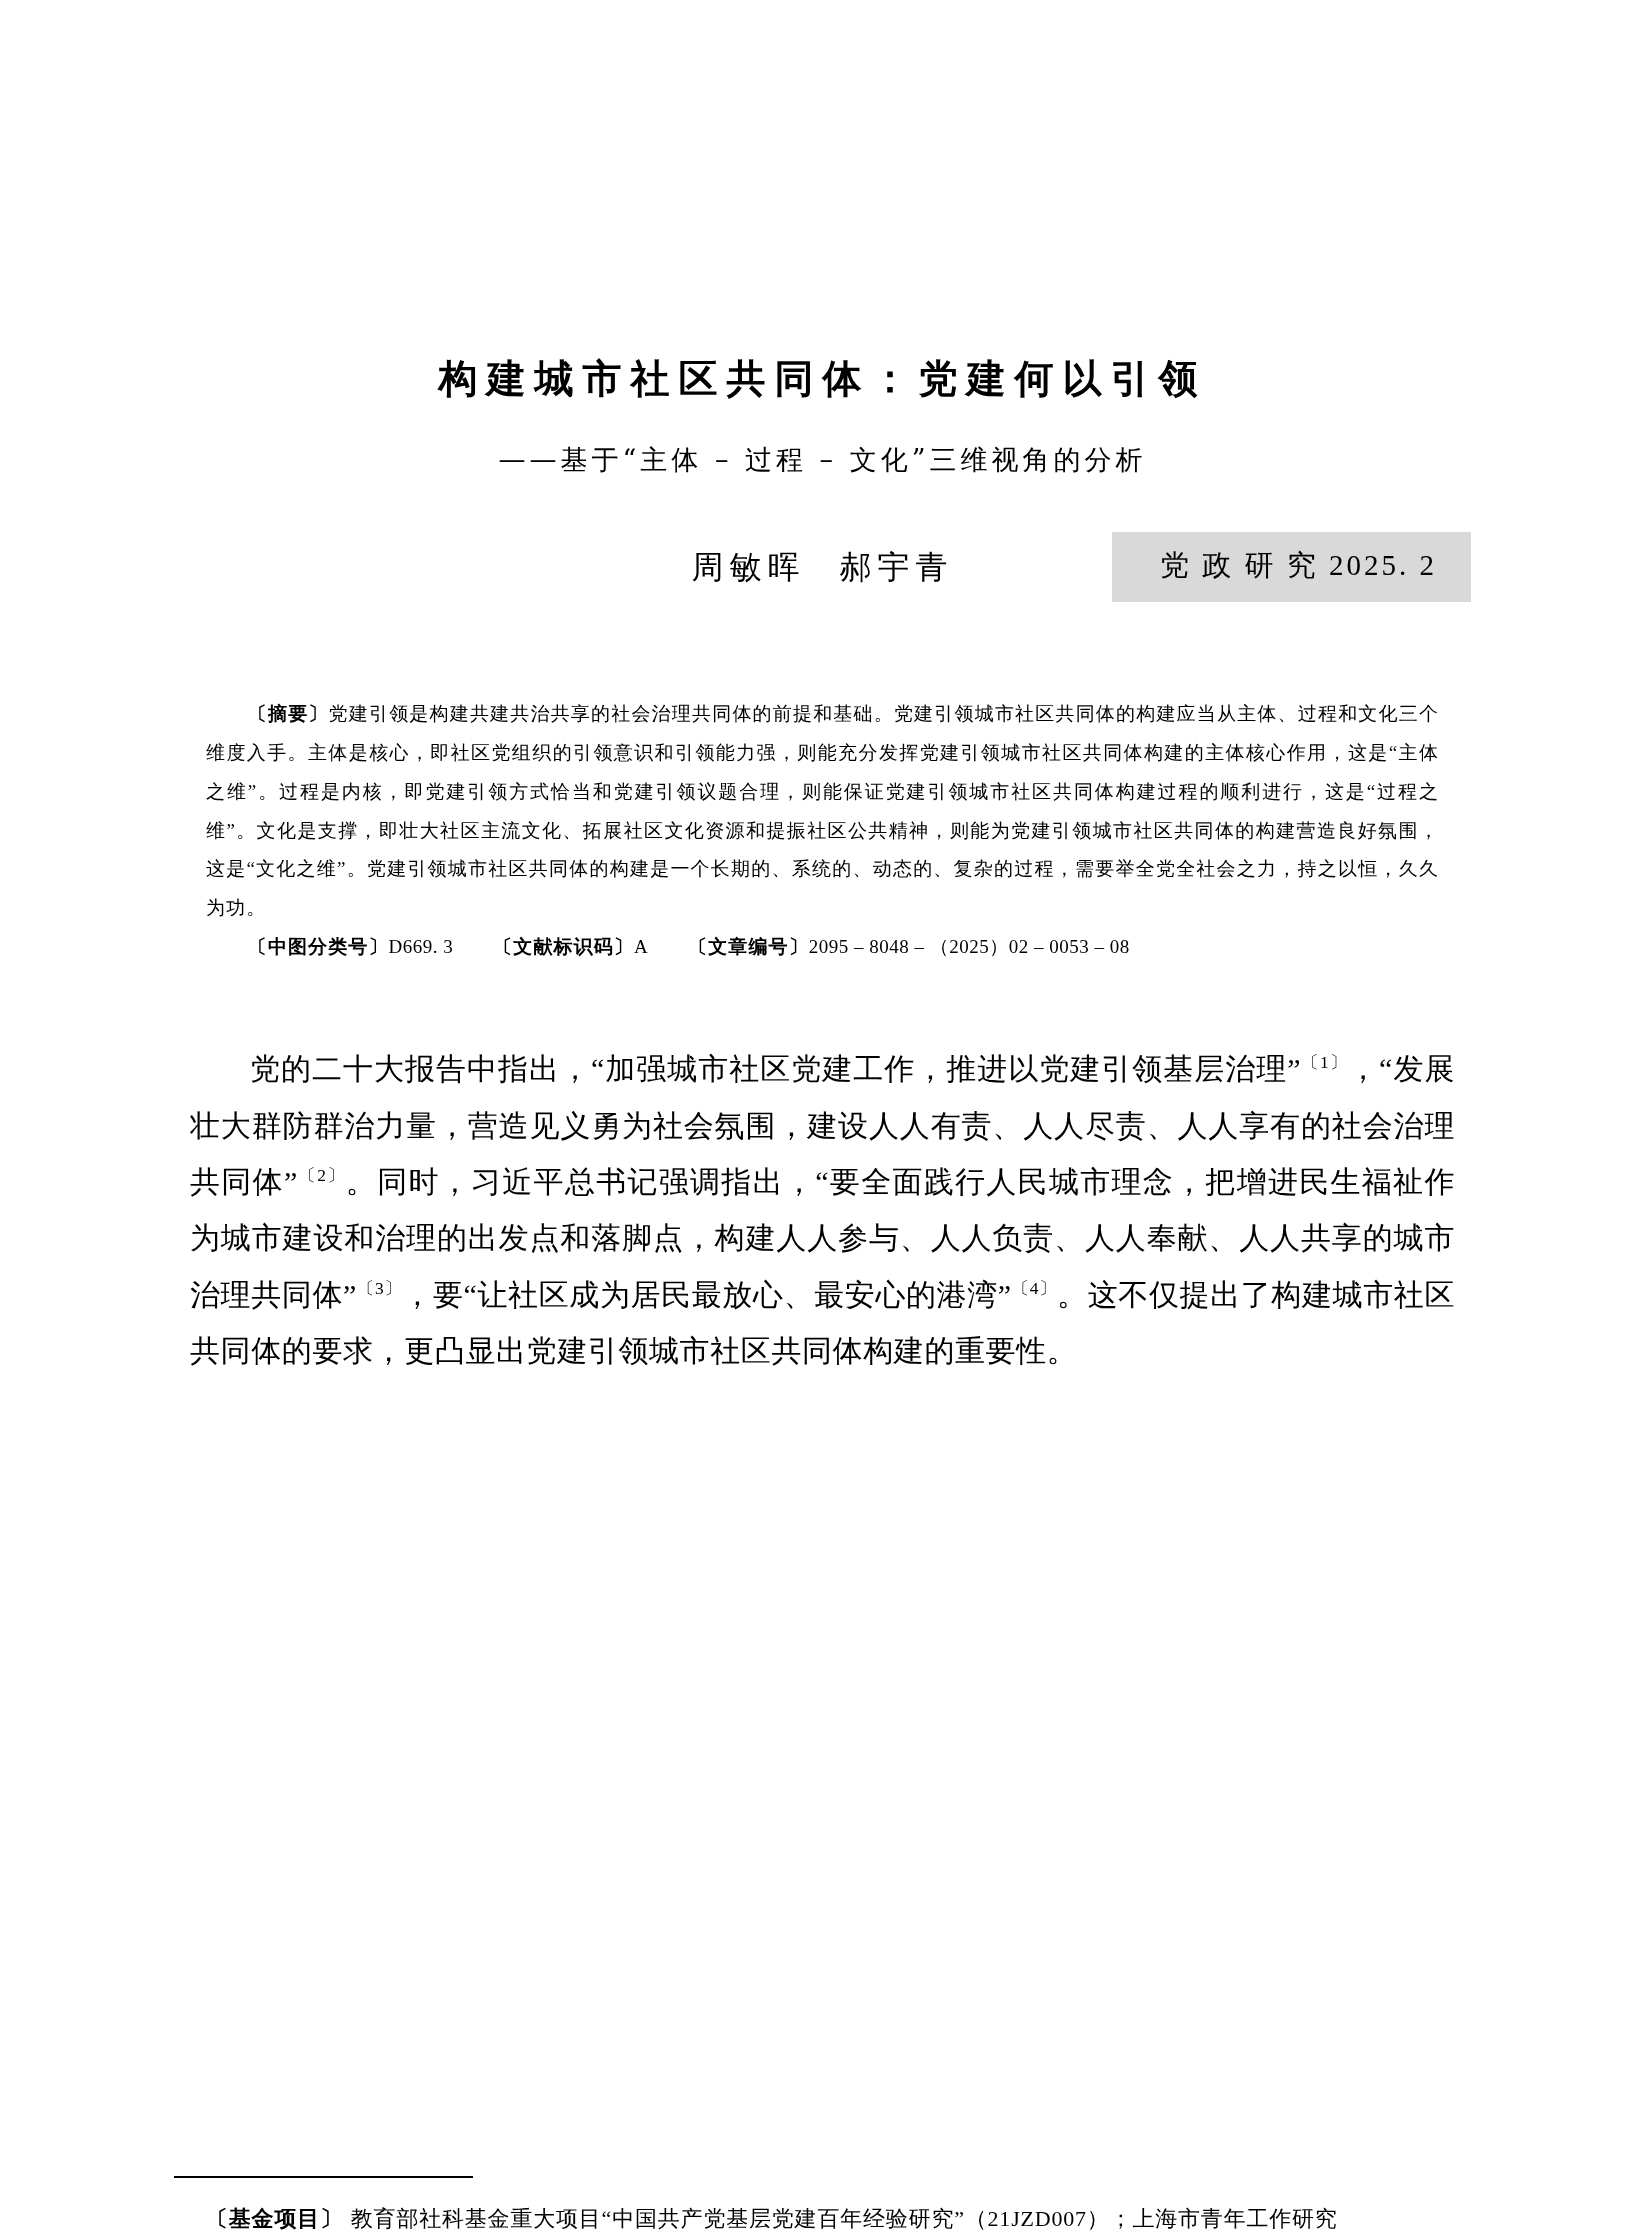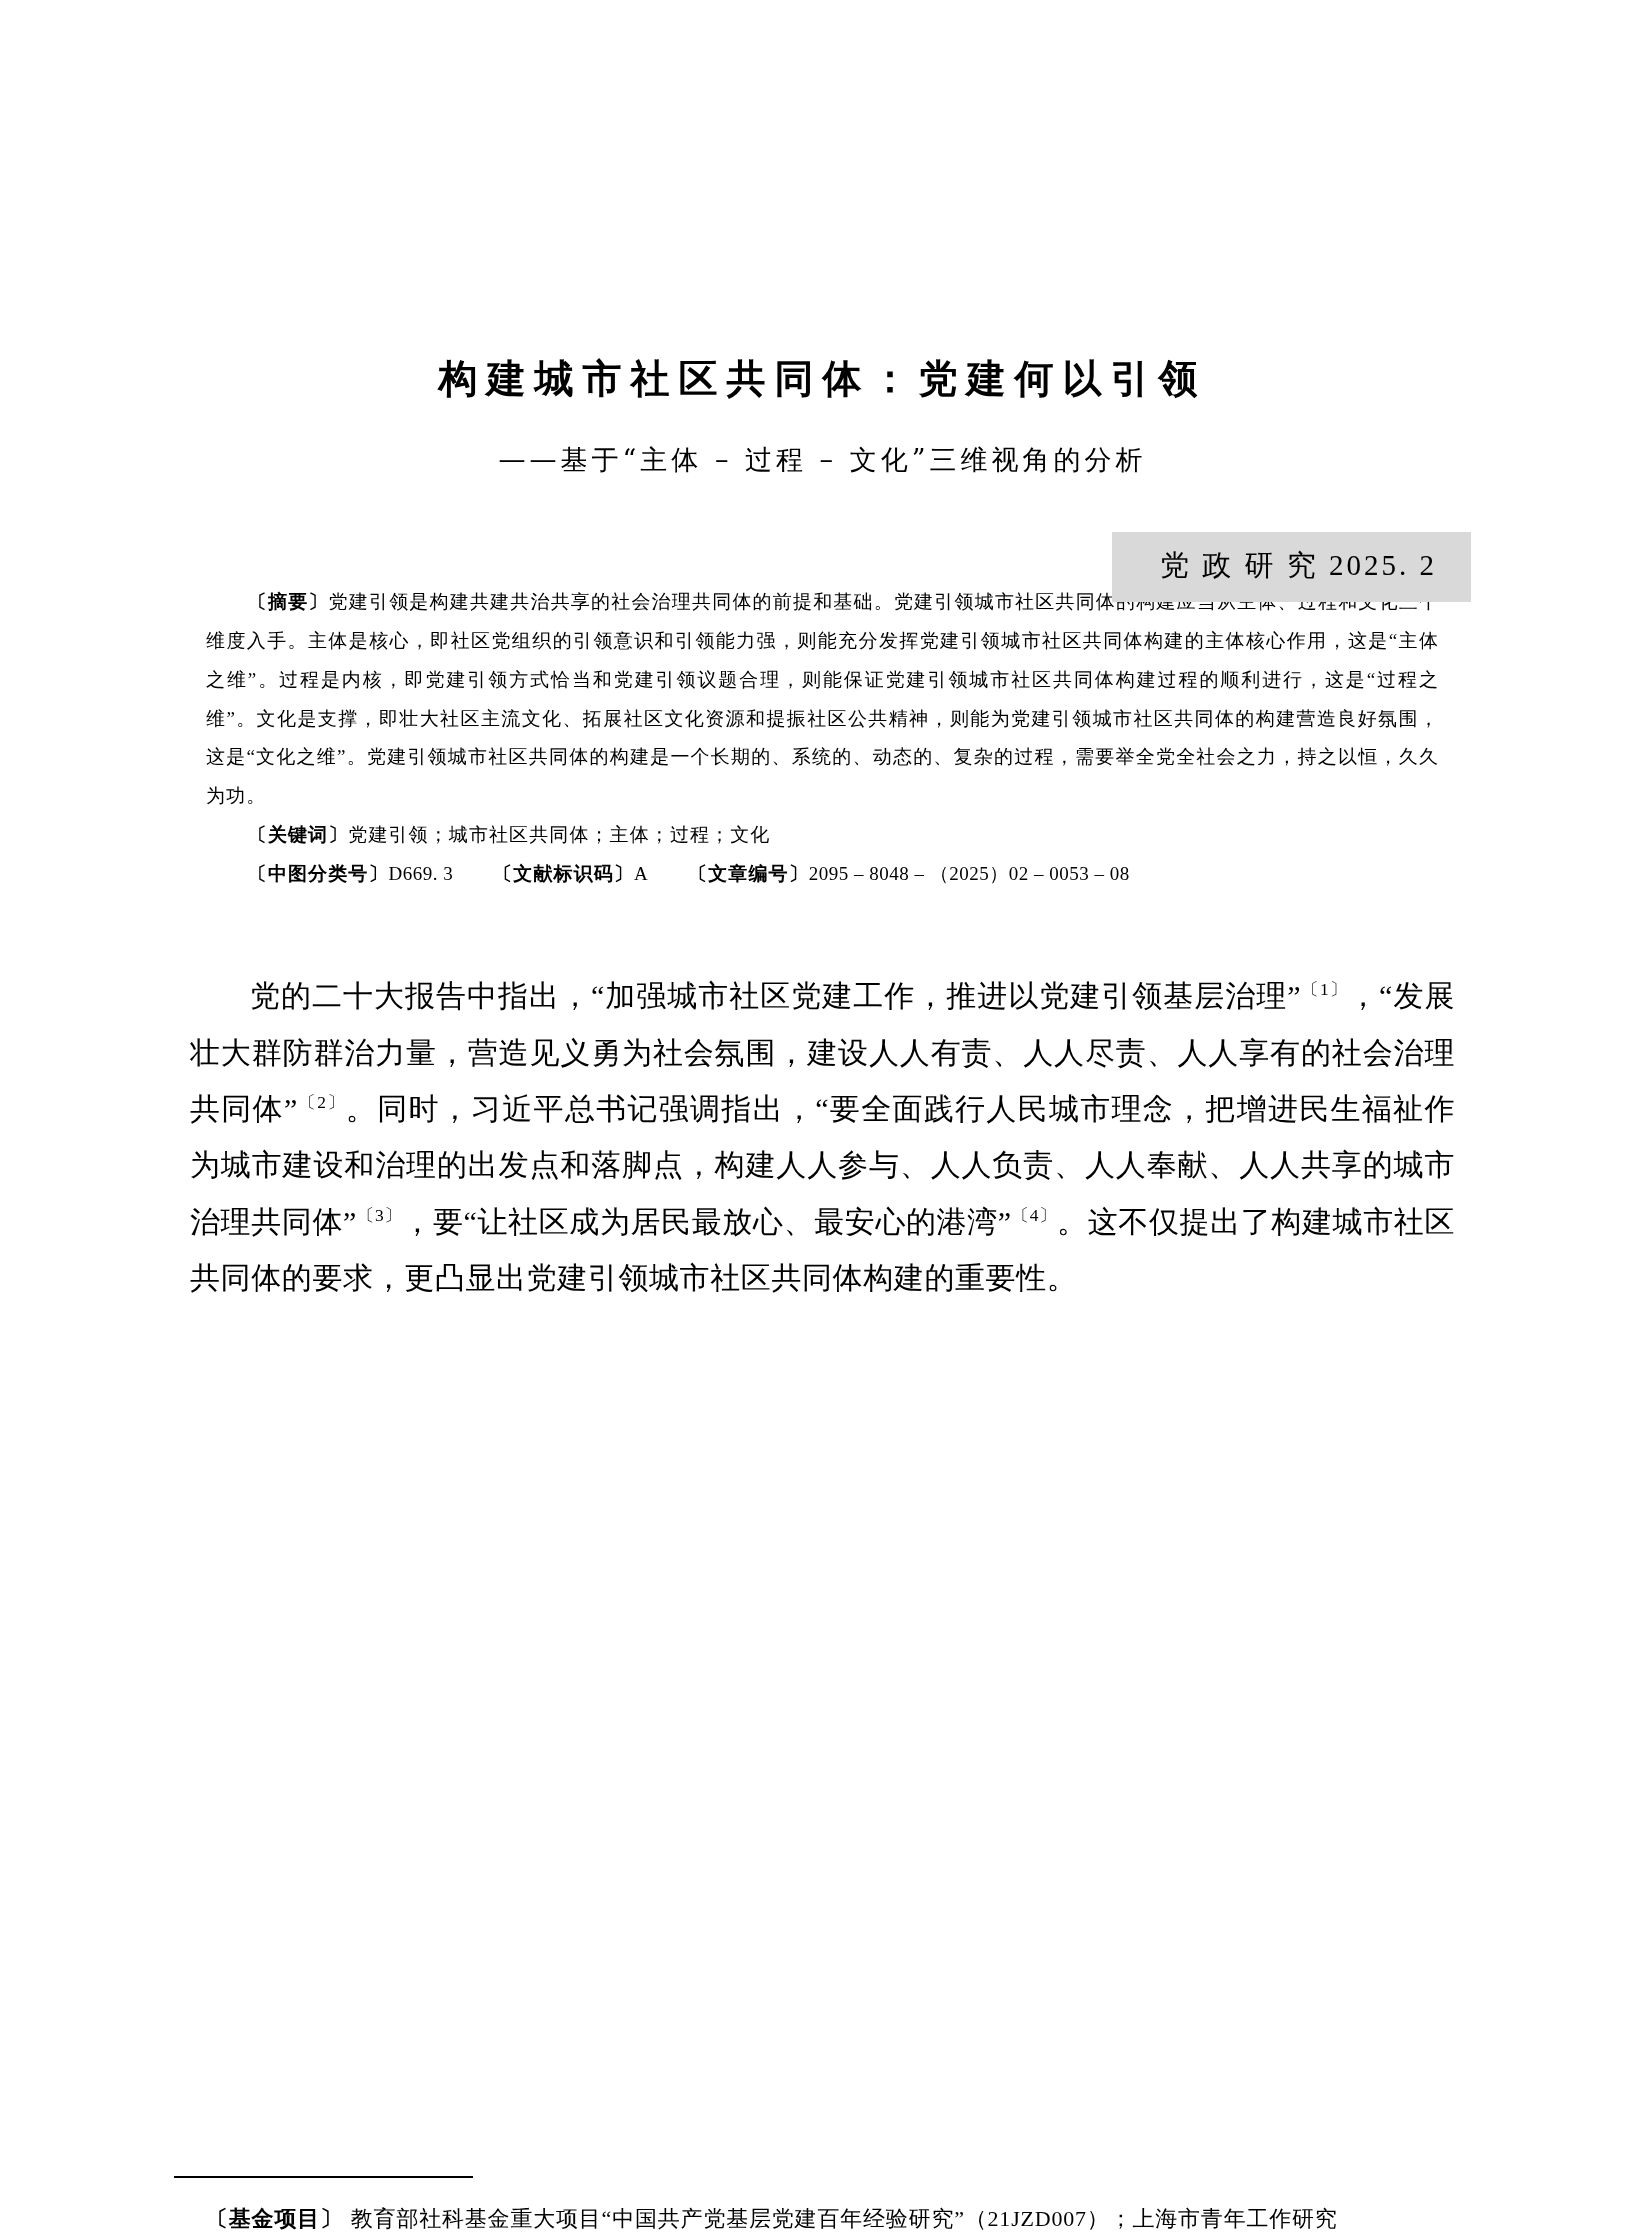--- a/index.html
+++ b/index.html
@@ -155,28 +155,28 @@
 
 <div class="page">
 
   <div class="runhead-wrap">
     <div class="runhead">党 政 研 究   2025. 2</div>
   </div>
 
   <div class="title-block">
     <div class="main-title">构建城市社区共同体：党建何以引领</div>
     <div class="subtitle">——基于“主体 – 过程 – 文化”三维视角的分析</div>
+    <div class="authors">
+      <span>周敏晖</span><span class="author-gap"></span><span>郝宇青</span>
+    </div>
   </div>
 
   <div class="abstract-block">
     <p class="indent2">
       <span class="label">〔摘要〕</span><span>党建引领是构建共建共治共享的社会治理共同体的前提和基础。党建引领城市社区共同体的构建应当从主体、过程和文化三个维度入手。主体是核心，即社区党组织的引领意识和引领能力强，则能充分发挥党建引领城市社区共同体构建的主体核心作用，这是“主体之维”。过程是内核，即党建引领方式恰当和党建引领议题合理，则能保证党建引领城市社区共同体构建过程的顺利进行，这是“过程之维”。文化是支撑，即壮大社区主流文化、拓展社区文化资源和提振社区公共精神，则能为党建引领城市社区共同体的构建营造良好氛围，这是“文化之维”。党建引领城市社区共同体的构建是一个长期的、系统的、动态的、复杂的过程，需要举全党全社会之力，持之以恒，久久为功。</span>
-    </p>
-    <p class="indent2 meta-line">
-      <span class="label">〔关键词〕</span><span>党建引领；城市社区共同体；主体；过程；文化</span>
     </p>
     <p class="indent2 meta-line">
       <span class="label">〔中图分类号〕</span><span class="num">D669. 3</span><span class="meta-gap"></span><span class="label">〔文献标识码〕</span><span class="num">A</span><span class="meta-gap"></span><span class="label">〔文章编号〕</span><span class="num">2095 – 8048 – （2025）02 – 0053 – 08</span>
     </p>
   </div>
 
   <div class="body-block">
     <p><span>党的二十大报告中指出，“加强城市社区党建工作，推进以党建引领基层治理”</span><sup>〔1〕</sup><span>，“发展壮大群防群治力量，营造见义勇为社会氛围，建设人人有责、人人尽责、人人享有的社会治理共同体”</span><sup>〔2〕</sup><span>。同时，习近平总书记强调指出，“要全面践行人民城市理念，把增进民生福祉作为城市建设和治理的出发点和落脚点，构建人人参与、人人负责、人人奉献、人人共享的城市治理共同体”</span><sup>〔3〕</sup><span>，要“让社区成为居民最放心、最安心的港湾”</span><sup>〔4〕</sup><span>。这不仅提出了构建城市社区共同体的要求，更凸显出党建引领城市社区共同体构建的重要性。</span></p>
   </div>
 

